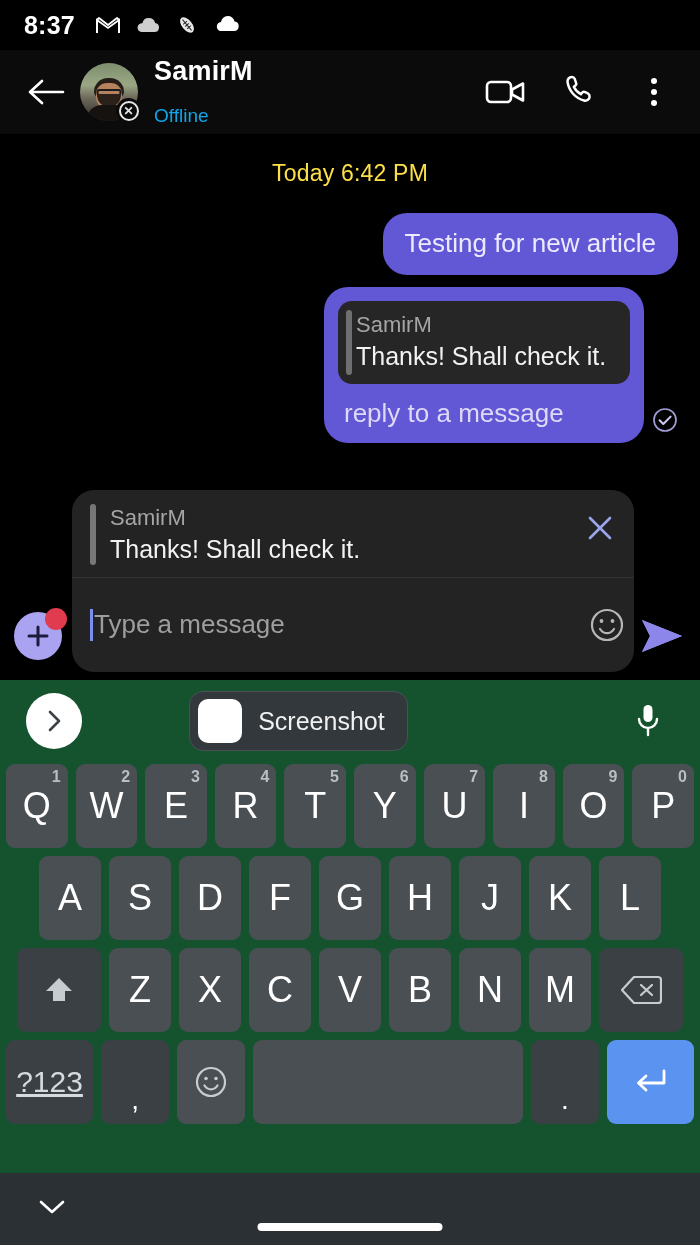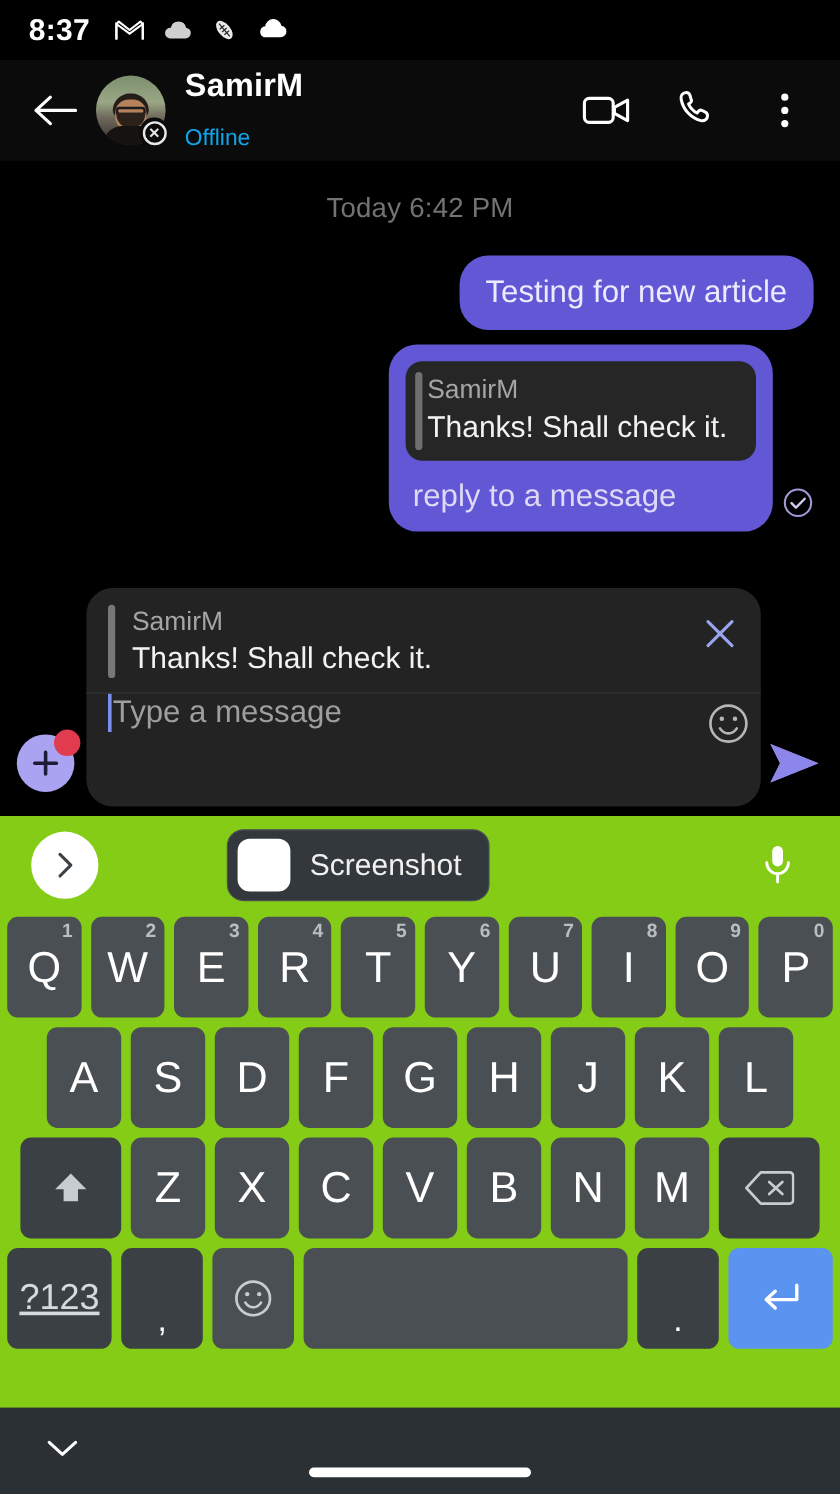--- a/index.html
+++ b/index.html
@@ -80,21 +80,21 @@
   .kebab { display:flex; flex-direction:column; gap:5px; align-items:center; }
   .kebab i { width:6px; height:6px; border-radius:50%; background:#fff; display:block; }
 
   
   .conversation {
     background:#000;
     height:536px;
     position:relative;
     padding:0 22px;
   }
-  .day-sep { text-align:center; color:#737373; font-size:23px; padding-top:26px; letter-spacing:.2px; }
+  .day-sep { text-align:center; color:#fde047; font-size:23px; padding-top:26px; letter-spacing:.2px; }
 
   .row-out { display:flex; justify-content:flex-end; margin-top:26px; }
   .bubble-out {
     background:#6257d4;
     color:#eceaff;
     border-radius:24px;
     padding:15px 22px 16px;
     font-size:26px;
     line-height:1.2;
     max-width:430px;
@@ -147,33 +147,33 @@
     display:flex; align-items:flex-start;
     padding:14px 10px 12px 18px;
     border-bottom:1px solid #343434;
     position:relative;
   }
   .rp-bar { width:6px; border-radius:3px; background:#777; align-self:stretch; margin-right:14px; flex:none; }
   .rp-texts { flex:1; min-width:0; }
   .rp-author { color:#a5a5a5; font-size:22px; line-height:1.25; }
   .rp-text { color:#f2f2f2; font-size:25px; line-height:1.25; margin-top:2px; }
   .rp-close { width:48px; height:48px; display:flex; align-items:center; justify-content:center; flex:none; }
-  .input-row { display:flex; flex:1; padding:0 2px 0 18px; }
+  .input-row { display:flex; align-items:center; flex:1; padding:0 2px 0 18px; }
   .caret { width:3px; height:32px; background:#7b8ef0; margin-right:1px; flex:none; }
   .msg-input { flex:1; color:#9e9e9e; font-size:26px; line-height:1.2; }
   .emoji-btn { width:50px; height:50px; display:flex; align-items:center; justify-content:center; flex:none; }
   .send-btn {
     position:absolute; right:10px; bottom:16px;
     width:56px; height:56px; display:flex; align-items:center; justify-content:center;
   }
 
   
   .keyboard {
     position:absolute; left:0; right:0; top:680px; bottom:0;
-    background:#84cc16;
+    background:#14532d;
   }
   .suggest-bar {
     height:82px; display:flex; align-items:center; padding:0 26px;
   }
   .expand-btn {
     width:56px; height:56px; border-radius:50%; background:#fff;
     display:flex; align-items:center; justify-content:center; flex:none;
   }
   .chip {
     margin:0 auto;

